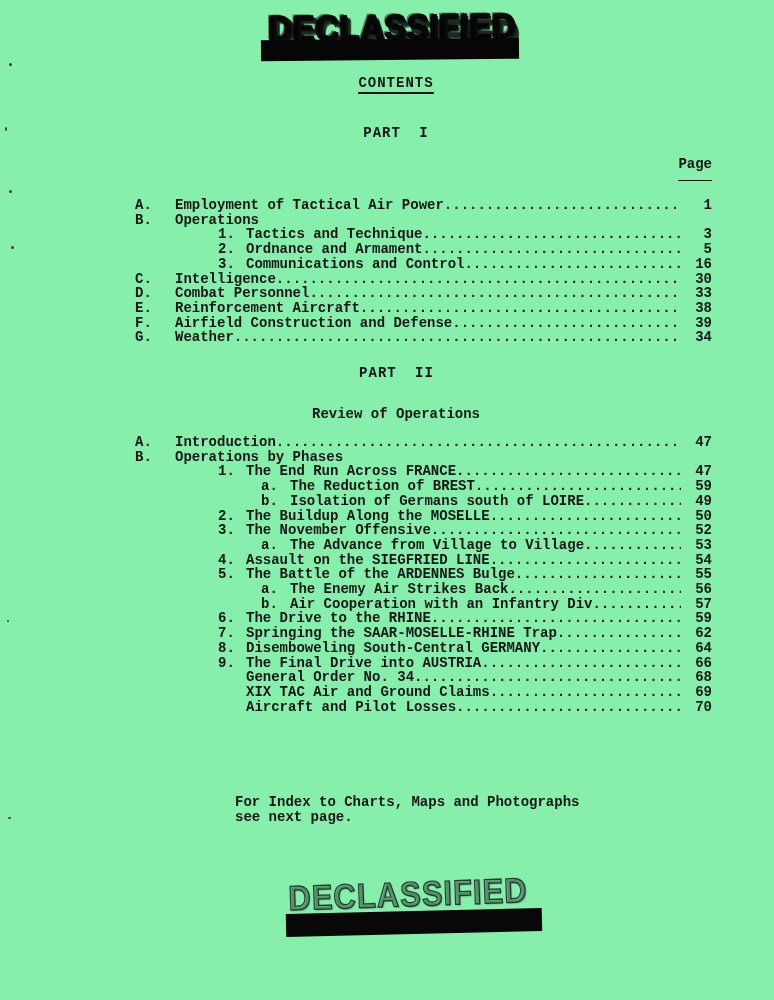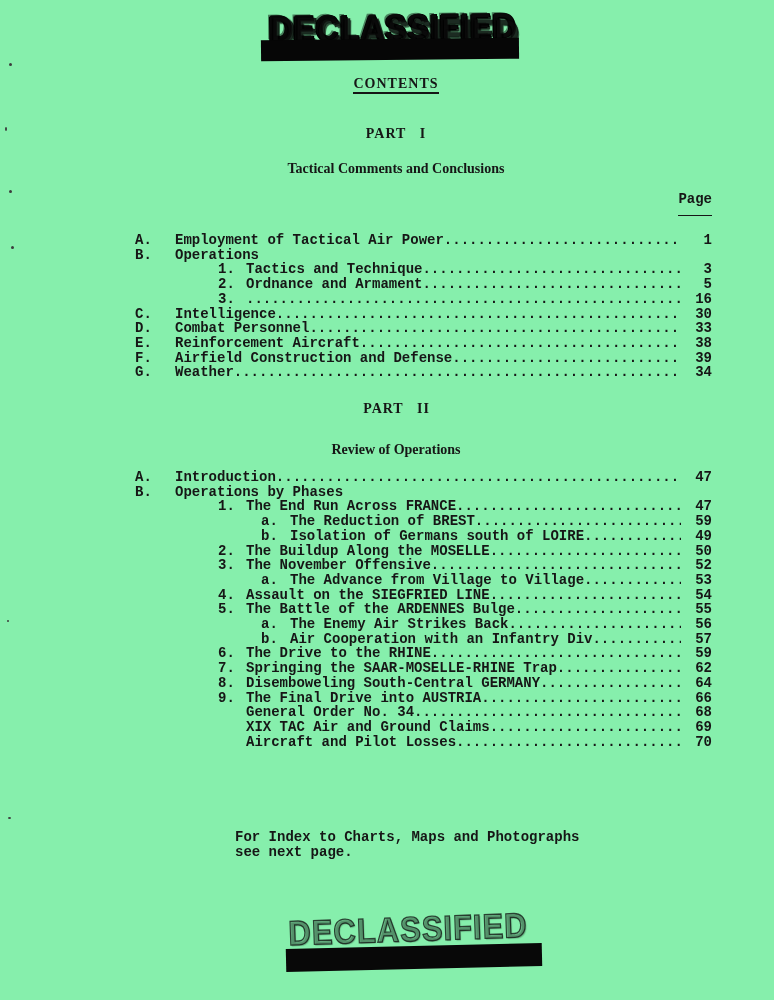--- a/index.html
+++ b/index.html
@@ -45,21 +45,21 @@
     color:rgba(25,25,25,0.22);
     -webkit-text-stroke:1.2px rgba(15,15,15,0.75);
     text-shadow:1px 1px 1px rgba(0,0,0,.25);
   }
   .stamp-bottom .stamp-bar {
     position:absolute; left:14px; right:2px; top:34px; height:23px;
     background:#080808; transform:rotate(-1.3deg);
   }
 
   
-  .center-line { text-align:center; padding-left:18px; line-height:15px;font-family:Liberation Serif, serif; }
+  .center-line { text-align:center; padding-left:18px; line-height:15px; }
   .contents-wrap { margin-top:14px; }
   .contents-title {
     display:inline-block; letter-spacing:1px;
     border-bottom:2px solid #161616; padding-bottom:1px;
   }
   .part1-heading { margin-top:32px; }
   .part2-heading { margin-top:21px;padding-left:19px; }
   .part-heading { word-spacing:9px; letter-spacing:1px; }
   .part1-subtitle { margin-top:20px; }
   .part2-subtitle { margin-top:26px; }
@@ -110,32 +110,31 @@
   </div>
 
   <div class="center-line contents-wrap">
     <span class="contents-title">CONTENTS</span>
   </div>
 
   <div class="center-line part1-heading">
     <span class="part-heading">PART I</span>
   </div>
 
-  <div class="center-line part1-subtitle">Tactical Comments and Conclusions</div>
 
   <div class="page-label-row">
     <span class="page-label">Page</span>
   </div>
 
   <div class="toc-list first">
       <div class="toc-row lvl0"><span class="pre">A.</span><span class="ttl">Employment of Tactical Air Power</span><span class="lead">......................................................................</span><span class="pg">1</span></div>
       <div class="toc-row lvl0"><span class="pre">B.</span><span class="ttl">Operations</span></div>
       <div class="toc-row lvl1"><span class="pre">1.</span><span class="ttl">Tactics and Technique</span><span class="lead">......................................................................</span><span class="pg">3</span></div>
       <div class="toc-row lvl1"><span class="pre">2.</span><span class="ttl">Ordnance and Armament</span><span class="lead">......................................................................</span><span class="pg">5</span></div>
-      <div class="toc-row lvl1"><span class="pre">3.</span><span class="lead">......................................................................</span><span class="pg">16</span></div>
+      <div class="toc-row lvl1"><span class="pre">3.</span><span class="ttl">Communications and Control</span><span class="lead">......................................................................</span><span class="pg">16</span></div>
       <div class="toc-row lvl0"><span class="pre">C.</span><span class="ttl">Intelligence</span><span class="lead">......................................................................</span><span class="pg">30</span></div>
       <div class="toc-row lvl0"><span class="pre">D.</span><span class="ttl">Combat Personnel</span><span class="lead">......................................................................</span><span class="pg">33</span></div>
       <div class="toc-row lvl0"><span class="pre">E.</span><span class="ttl">Reinforcement Aircraft</span><span class="lead">......................................................................</span><span class="pg">38</span></div>
       <div class="toc-row lvl0"><span class="pre">F.</span><span class="ttl">Airfield Construction and Defense</span><span class="lead">......................................................................</span><span class="pg">39</span></div>
       <div class="toc-row lvl0"><span class="pre">G.</span><span class="ttl">Weather</span><span class="lead">......................................................................</span><span class="pg">34</span></div>
     </div>
 
   <div class="center-line part2-heading">
     <span class="part-heading">PART II</span>
   </div>

